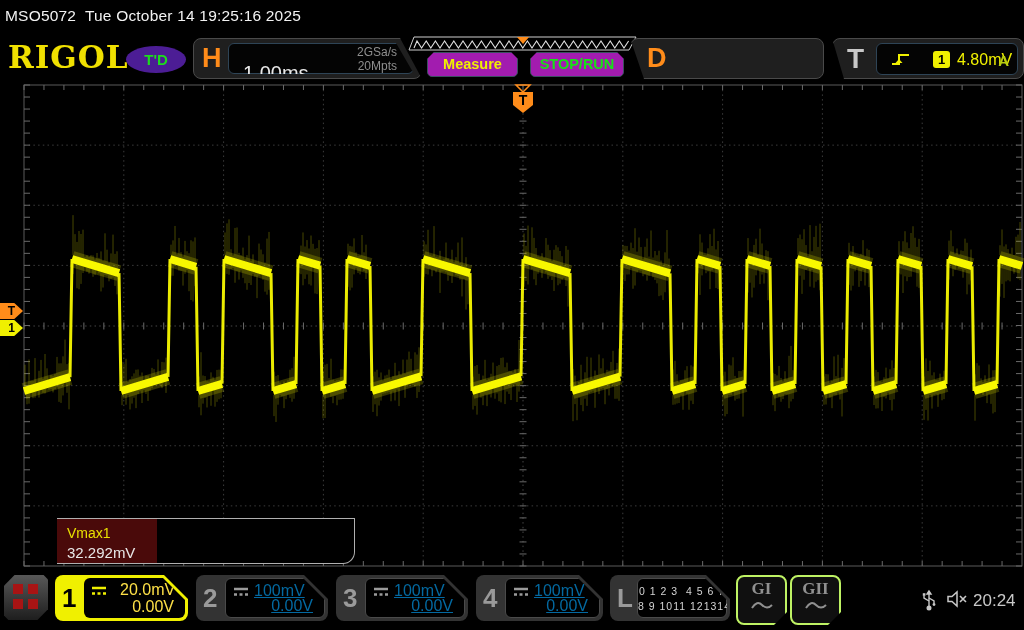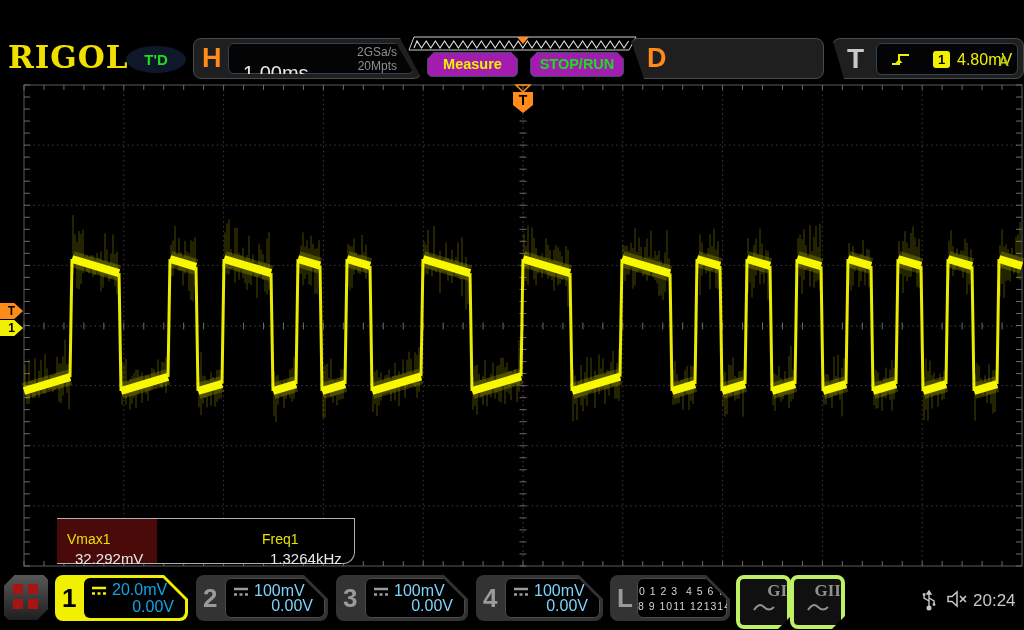--- a/index.html
+++ b/index.html
@@ -6,21 +6,21 @@
   #screen{position:relative;width:1024px;height:630px;background:#000;overflow:hidden;
           font-family:"Liberation Sans","DejaVu Sans",sans-serif;-webkit-font-smoothing:antialiased;}
   .abs{position:absolute;}
 
   
   #titlebar{left:5px;top:7px;color:#f2f2f2;font-size:15.5px;letter-spacing:.2px;white-space:pre;}
 
   
   #logo{left:8px;top:42px;color:#f0e000;font-family:"DejaVu Serif","Liberation Serif",serif;
         font-weight:bold;font-size:31px;letter-spacing:1px;line-height:1;}
-  #td-badge{left:126px;top:46px;width:60px;height:27px;background:#0f172a;border-radius:50%;
+  #td-badge{left:126px;top:46px;width:60px;height:27px;background:#4c1d95;border-radius:50%;
             color:#1ddd1d;font-weight:bold;font-size:15px;text-align:center;line-height:27px;}
   .panel{background:#1f1f1f;border:1px solid #4a4a4a;border-radius:8px;}
   .innerbox{position:absolute;background:#040404;border:1px solid #2e4456;border-radius:6px;}
   .biglabel{position:absolute;font-weight:bold;font-size:27px;line-height:1;}
   .orange{color:#ff8c1a;}
   #h-panel{left:193px;top:38px;width:227px;height:39px;
            clip-path:polygon(0 0,calc(100% - 22px) 0,100% 100%,0 100%);}
   #h-inner{left:34px;top:4px;width:184px;height:29px;
            clip-path:polygon(0 0,calc(100% - 18px) 0,100% 100%,0 100%);}
   #timebase{position:absolute;left:14px;top:18px;color:#e8e8e8;font-size:20px;}
@@ -50,60 +50,61 @@
   #tlev-marker{top:303px;background:#ff8c1a;}
   #ch1-marker{top:320px;background:#f0f000;}
   #tpos-marker{left:513px;top:92px;width:20px;height:21px;background:#ff8c1a;color:#000;
                font-weight:bold;font-size:14px;text-align:center;line-height:17px;
                clip-path:polygon(0 0,100% 0,100% 62%,50% 100%,0 62%);}
 
   
   #meas-box{left:57px;top:518px;width:297px;height:44px;background:#000;
             border:1px solid #b0b0b0;border-left:none;border-radius:0 0 12px 0;}
   #meas-red{position:absolute;left:0;top:0;width:100px;height:100%;background:#4a0a0a;border-radius:0;}
-  .meas-item{position:absolute;top:8px;width:96px;height:100%;text-align:center;}
+  .meas-item{position:absolute;top:2px;width:96px;height:100%;text-align:center;}
   .meas-label{position:absolute;left:10px;top:4px;color:#e8e000;font-size:14px;}
-  .meas-value{position:absolute;left:10px;top:23px;color:#e8e8e8;font-size:15px;margin-left:8px;}
+  .meas-value{position:absolute;left:10px;top:23px;color:#e8e8e8;font-size:15px;}
 
   
   #menu-btn{left:4px;top:575px;width:44px;height:45px;background:linear-gradient(#585858,#1e1e1e);
             clip-path:polygon(24% 0,90% 0,100% 10%,100% 76%,76% 100%,10% 100%,0 90%,0 24%);}
   .redsq{position:absolute;width:10px;height:10px;background:#a81414;}
   .chbadge{top:575px;height:46px;border-radius:8px;
            clip-path:polygon(0 0,calc(100% - 24px) 0,100% 24px,100% 100%,0 100%);}
   .chbadge.inactive{background:#333;}
   .chbadge.active{background:#f0f000;}
   .chnum{position:absolute;left:7px;top:8px;font-size:26px;font-weight:bold;line-height:30px;}
   .active .chnum{color:#000;}
   .inactive .chnum{color:#9a9a9a;}
   .chinner{position:absolute;left:29px;top:3px;right:3px;bottom:3px;background:#000;border-radius:6px;
            clip-path:polygon(0 0,calc(100% - 22px) 0,100% 22px,100% 100%,0 100%);}
   .inactive .chinner{border:1px solid #4a4a4a;}
   .chscale{position:absolute;left:28px;top:3px;font-size:16px;}
   .choffset{position:absolute;right:11px;bottom:2px;font-size:16px;}
-  .active .chscale,.active .choffset{color:#0ea5e9;}
-  .inactive .chscale,.inactive .choffset{color:#7dd3fc;}
+  .active .chscale,.active .choffset{color:#fde047;margin-left:8px;}
+  .inactive .chscale,.inactive .choffset{color:#0369a1;text-decoration:underline;}
   .cicon{position:absolute;left:7px;top:8px;}
   #lg-badge .chinner{left:27px;}
   .lrow{position:absolute;left:0;width:100%;text-align:center;color:#d4d4d4;font-size:10.5px;
         white-space:pre;letter-spacing:1px;}
   #l-label{color:#9a9a9a;}
-  .genbtn{top:575px;width:47px;height:46px;background:#101010;border:4px solid #bef264;border-radius:8px;
+  .genbtn{top:575px;width:47px;height:46px;background:#101010;border:2px solid #bef264;border-radius:8px;
           clip-path:polygon(0 0,100% 0,100% calc(100% - 13px),calc(100% - 13px) 100%,0 100%);
-          text-align:right;}
+          text-align:center;}
   .genlabel{color:#909090;font-family:"Liberation Serif","DejaVu Serif",serif;
             font-weight:bold;font-size:17px;line-height:20px;margin-top:2px;}
   #clock{left:973px;top:591px;color:#c8c8c8;font-size:17px;}
   svg{display:block;}
 </style>
 </head>
 <body>
 
 <div id="screen">
 
+  <div id="titlebar" class="abs">MSO5072  Tue October 14 19:25:16 2025</div>
 
   <svg id="scope-svg" class="abs" style="left:0;top:0" width="1024" height="630" viewBox="0 0 1024 630">
       <rect x="24" y="85" width="998" height="481" fill="none" stroke="#5a5a5a" stroke-width="1"></rect>
       <line x1="123.8" y1="85" x2="123.8" y2="566" stroke="#3c3c3c" stroke-width="1" stroke-dasharray="1.5 3.2"></line>
       <line x1="223.6" y1="85" x2="223.6" y2="566" stroke="#3c3c3c" stroke-width="1" stroke-dasharray="1.5 3.2"></line>
       <line x1="323.4" y1="85" x2="323.4" y2="566" stroke="#3c3c3c" stroke-width="1" stroke-dasharray="1.5 3.2"></line>
       <line x1="423.2" y1="85" x2="423.2" y2="566" stroke="#3c3c3c" stroke-width="1" stroke-dasharray="1.5 3.2"></line>
       <line x1="622.8" y1="85" x2="622.8" y2="566" stroke="#3c3c3c" stroke-width="1" stroke-dasharray="1.5 3.2"></line>
       <line x1="722.6" y1="85" x2="722.6" y2="566" stroke="#3c3c3c" stroke-width="1" stroke-dasharray="1.5 3.2"></line>
       <line x1="822.4" y1="85" x2="822.4" y2="566" stroke="#3c3c3c" stroke-width="1" stroke-dasharray="1.5 3.2"></line>
@@ -1263,24 +1264,20 @@
     <path d="M2 1 H16 L9 8 Z" fill="none" stroke="#ff8c1a" stroke-width="1.5"></path>
   </svg>
   <div id="tpos-marker" class="abs">T</div>
 
   <div id="meas-box" class="abs">
     <div id="meas-red"></div>
     <div class="meas-item" style="left:0">
       <div class="meas-label">Vmax1</div>
       <div class="meas-value">32.292mV</div>
     </div>
-    <div class="meas-item" style="left:195px">
-      <div class="meas-label">Freq1</div>
-      <div class="meas-value">1.3264kHz</div>
-    </div>
   </div>
 
   <div id="menu-btn" class="abs">
     <div class="redsq" style="left:9px;top:9px"></div>
     <div class="redsq" style="left:24px;top:9px"></div>
     <div class="redsq" style="left:9px;top:24px"></div>
     <div class="redsq" style="left:24px;top:24px"></div>
   </div>
 
   <div class="abs chbadge active" style="left:55px;width:133px">

